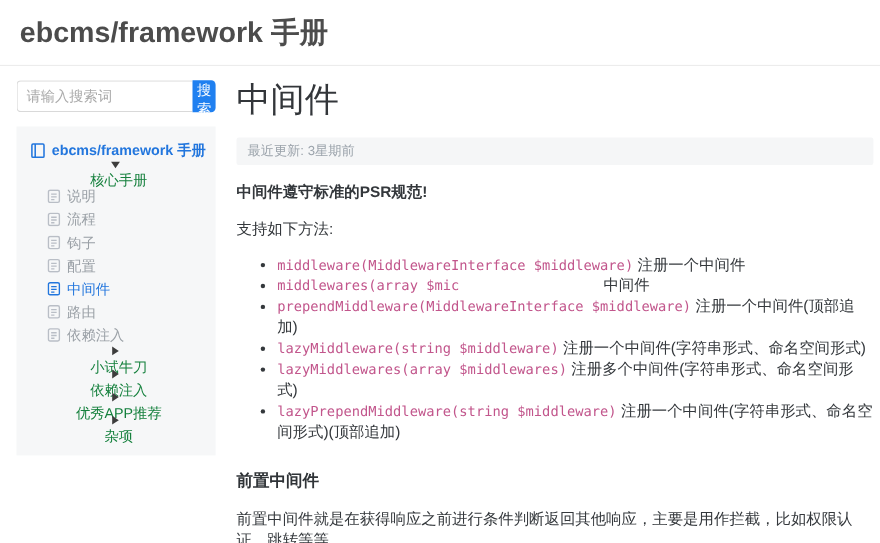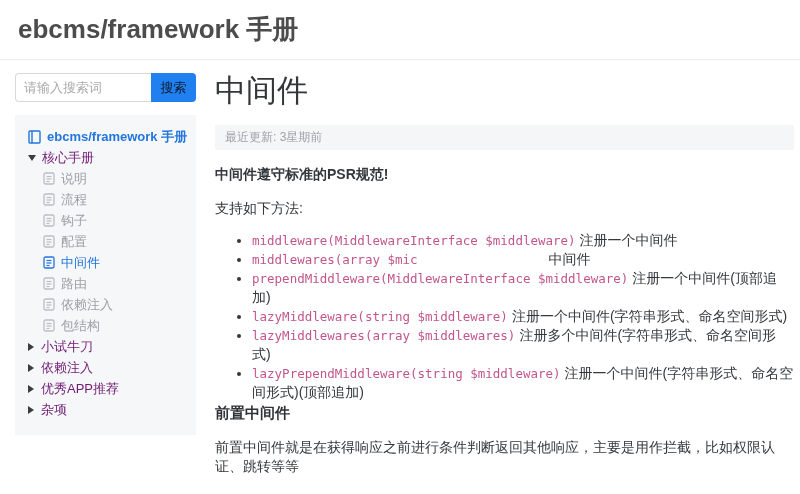--- a/index.html
+++ b/index.html
@@ -11,35 +11,35 @@
     align-items: center; padding-left: 18px; }
   .header h1 { font-size: 26px; font-weight: 700; color: #4c4c4c; letter-spacing: 0; }
 
   
   .layout { display: flex; align-items: flex-start; }
   .left { width: 196px; flex: none; padding-left: 15px; }
   .right { flex: 1; padding: 0 6px 0 19px; min-width: 0; }
 
   
   .search-row { display: flex; margin-top: 13px; height: 29px; }
-  .search-row input { width: 136px; height: 29px; border: 1px solid #d9d9d9;
+  .search-row input { width: 160px; height: 29px; border: 1px solid #d9d9d9;
     border-right: none; border-radius: 4px 0 0 4px; padding: 0 8px; font-size: 13px;
     color: #555; outline: none; font-family: inherit; }
   .search-row input::placeholder { color: #aaa; }
   .search-row button { width: 52px; height: 29px; border: none; background: #2080f0;
-    color: #0f172a; font-size: 13px; border-radius: 0 4px 4px 0; cursor: pointer;
+    color: #ffffff; font-size: 13px; border-radius: 0 4px 4px 0; cursor: pointer;
     font-family: inherit; }
 
   
   .sidebar { margin-top: 13px; background: #f6f7f8; padding: 11px 8px 15px 13px;
     font-size: 13px; }
   .side-item { display: flex; align-items: center; line-height: 21px; height: 21px;
     cursor: pointer; white-space: nowrap; }
   .side-root { color: #2276dd; font-weight: 700; }
-  .side-section { color: #701a75; }
+  .side-section { color: #15803d; flex-direction: column; }
   .caret-down { width: 0; height: 0; border-left: 4px solid transparent;
     border-right: 4px solid transparent; border-top: 6px solid #3c3c3c;
     margin-right: 6px; flex: none; }
   .caret-right { width: 0; height: 0; border-top: 4px solid transparent;
     border-bottom: 4px solid transparent; border-left: 6px solid #3c3c3c;
     margin-right: 7px; flex: none; }
   .icon-svg { margin-right: 6px; flex: none; }
   .side-children { padding-left: 15px; }
   .side-child { color: #9aa0a6; }
   .side-child.active { color: #2276dd; }
@@ -51,21 +51,21 @@
   .para { font-size: 14px; margin-top: 15px; line-height: 19px; }
   .para.bold { font-weight: 700; }
   code.inline { font-family: "DejaVu Sans Mono", "Liberation Mono", monospace;
     font-size: 12.5px; color: #c2568c; }
   .method-list { margin-top: 13px; padding-left: 37px; list-style: disc; }
   .method-list li { line-height: 19px; font-size: 14px; color: #34383c; }
   .method-list code { font-family: "DejaVu Sans Mono", "Liberation Mono", monospace;
     font-size: 12.5px; color: #c2568c; }
   .method-list .desc { margin-left: 4px; }
   .gap { display: inline-block; width: 127px; }
-  .section-heading { font-size: 15px; font-weight: 700; margin-top: 2px; color: #2f3337; }
+  .section-heading { font-size: 15px; font-weight: 700; margin-top: 26px; color: #2f3337; }
 </style>
 </head>
 <body>
 
 <div class="header">
   <h1>ebcms/framework 手册</h1>
 </div>
 
 <div class="layout">
 
@@ -145,29 +145,20 @@
           <span>路由</span>
         </div>
         <div class="side-item side-child">
           <svg class="icon-svg" width="12" height="13" viewBox="0 0 12 13">
               <rect x="1" y="1" width="10" height="11" rx="1.5" fill="none" stroke="#b9bec6" stroke-width="1.3"></rect>
               <line x1="3.5" y1="4.5" x2="8.5" y2="4.5" stroke="#b9bec6" stroke-width="1.2"></line>
               <line x1="3.5" y1="7" x2="8.5" y2="7" stroke="#b9bec6" stroke-width="1.2"></line>
               <line x1="3.5" y1="9.5" x2="6.5" y2="9.5" stroke="#b9bec6" stroke-width="1.2"></line>
             </svg>
           <span>依赖注入</span>
-        </div>
-        <div class="side-item side-child">
-          <svg class="icon-svg" width="12" height="13" viewBox="0 0 12 13">
-              <rect x="1" y="1" width="10" height="11" rx="1.5" fill="none" stroke="#b9bec6" stroke-width="1.3"></rect>
-              <line x1="3.5" y1="4.5" x2="8.5" y2="4.5" stroke="#b9bec6" stroke-width="1.2"></line>
-              <line x1="3.5" y1="7" x2="8.5" y2="7" stroke="#b9bec6" stroke-width="1.2"></line>
-              <line x1="3.5" y1="9.5" x2="6.5" y2="9.5" stroke="#b9bec6" stroke-width="1.2"></line>
-            </svg>
-          <span>包结构</span>
         </div>
       </div>
 
       <div class="side-item side-section">
         <span class="caret-right"></span>
         <span>小试牛刀</span>
       </div>
       <div class="side-item side-section">
         <span class="caret-right"></span>
         <span>依赖注入</span>

